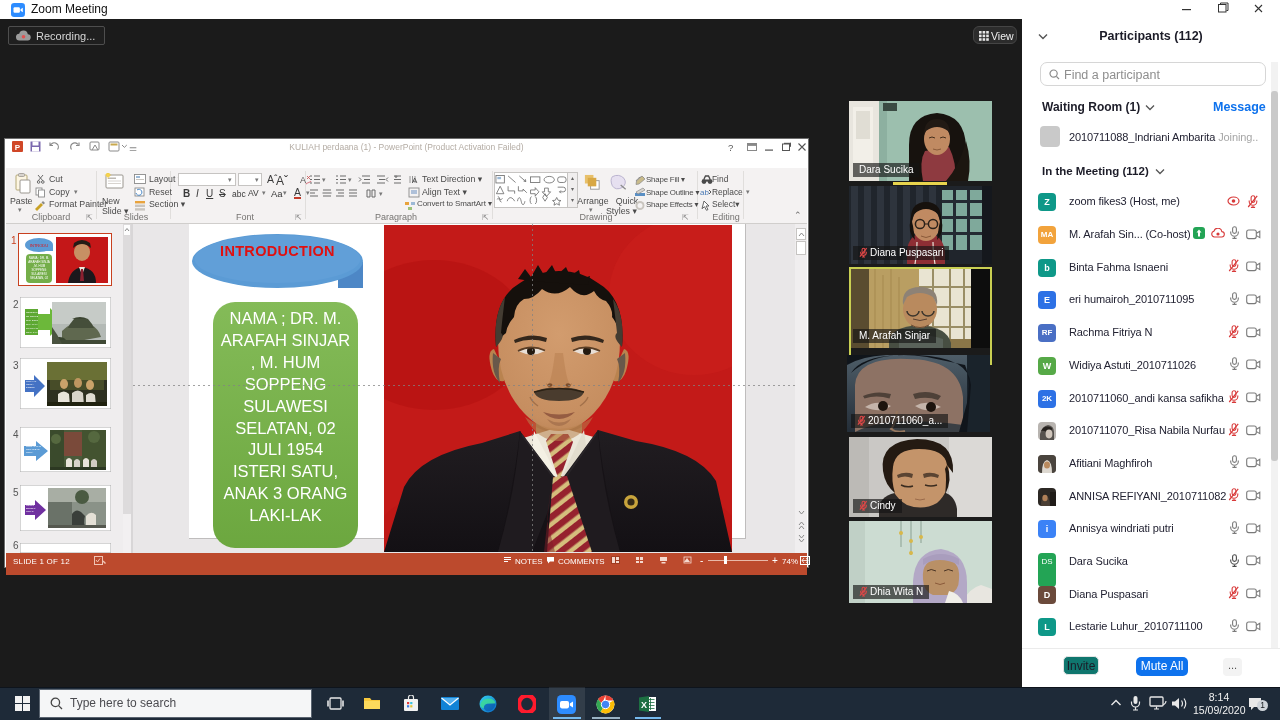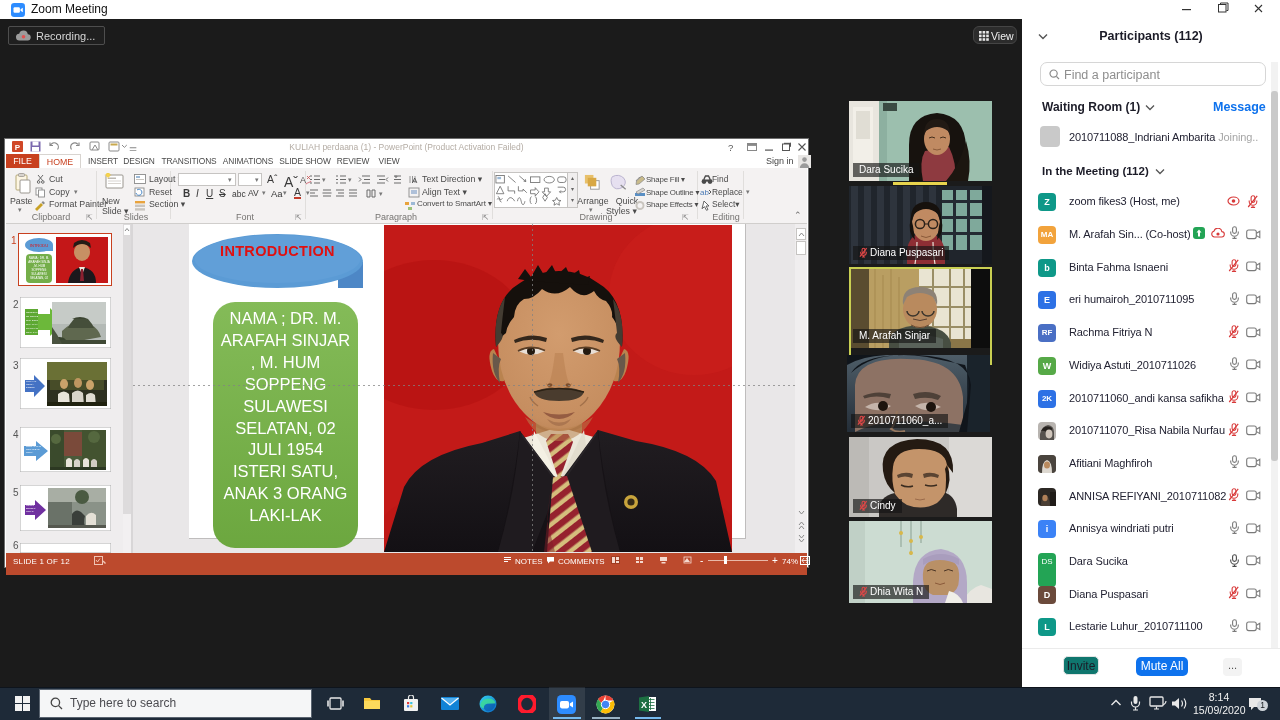--- a/index.html
+++ b/index.html
@@ -95,37 +95,20 @@
     <svg class="a" style="left:776px;top:3px" width="11" height="10" viewBox="0 0 11 10">
           <rect x="1.5" y="2" width="7" height="6.5" fill="none" stroke="#555" stroke-width="1"></rect>
           <rect x="3" y="0.8" width="7" height="1.2" fill="#555"></rect>
           <rect x="9" y="0.8" width="1" height="4" fill="#555"></rect>
         </svg>
     <svg class="a" style="left:792px;top:3px" width="11" height="10" viewBox="0 0 11 10">
           <path d="M1.5 1.5 L8.5 8.5 M8.5 1.5 L1.5 8.5" stroke="#555" stroke-width="1.1"></path>
         </svg>
   </div>
 
-  <div class="a" style="left:0;top:15px;width:803px;height:14px;background:#fff">
-    <div class="a" style="left:1px;top:0;width:33px;height:14px;background:#C8401F;color:#fff;font-size:8.8px;text-align:center;line-height:14px">FILE</div>
-    <div class="a" style="left:34px;top:0;width:42px;height:14px;border:1px solid #d8d4d0;border-bottom:none;color:#C8401F;font-size:8.8px;text-align:center;line-height:14px;background:#fff">HOME</div>
-    <div class="a tb" style="left:76px;width:44px">INSERT</div>
-    <div class="a tb" style="left:112px;width:44px">DESIGN</div>
-    <div class="a tb" style="left:154px;width:60px">TRANSITIONS</div>
-    <div class="a tb" style="left:214px;width:58px">ANIMATIONS</div>
-    <div class="a tb" style="left:272px;width:56px">SLIDE SHOW</div>
-    <div class="a tb" style="left:326px;width:44px">REVIEW</div>
-    <div class="a tb" style="left:366px;width:36px">VIEW</div>
-    <div class="a" style="left:761px;top:2px;font-size:9px;color:#444">Sign in</div>
-    <svg class="a" style="left:793px;top:1px" width="13" height="13" viewBox="0 0 13 13">
-          <rect width="13" height="13" fill="#e8e6e4"></rect>
-          <circle cx="6.5" cy="4.6" r="2.3" fill="#9a9a9a"></circle>
-          <path d="M1.8 13 a4.7 4.7 0 0 1 9.4 0 Z" fill="#9a9a9a"></path>
-        </svg>
-  </div>
 </div>
 
 <div class="a" style="left:6px;top:168px;width:801px;height:56px;background:#f4f2f2;border-bottom:1px solid #d0cecc;font-size:8.8px;color:#4a4a4a;white-space:nowrap">
   <div class="a" style="left:90px;top:3px;width:1px;height:48px;background:#e0dedc"></div>
   <div class="a" style="left:164px;top:3px;width:1px;height:48px;background:#e0dedc"></div>
   <div class="a" style="left:299px;top:3px;width:1px;height:48px;background:#e0dedc"></div>
   <div class="a" style="left:486px;top:3px;width:1px;height:48px;background:#e0dedc"></div>
   <div class="a" style="left:691px;top:3px;width:1px;height:48px;background:#e0dedc"></div>
   <div class="a" style="left:737px;top:3px;width:1px;height:48px;background:#e0dedc"></div>
 
@@ -183,21 +166,21 @@
         <rect x="1" y="8.2" width="10" height="2.4" fill="#c9c5bf"></rect>
       </svg>
   <div class="a" style="left:143px;top:31px">Section&nbsp;▾</div>
   <div class="a" style="left:95px;top:44px;width:70px;text-align:center;color:#767472;font-size:9px">Slides</div>
 
   <div class="a" style="left:172px;top:5px;width:58px;height:13px;background:#fff;border:1px solid #c6c4c2"></div>
   <div class="a" style="left:222px;top:8px;font-size:7px;color:#777">▾</div>
   <div class="a" style="left:232px;top:5px;width:24px;height:13px;background:#fff;border:1px solid #c6c4c2"></div>
   <div class="a" style="left:249px;top:8px;font-size:7px;color:#777">▾</div>
   <div class="a" style="left:261px;top:5px;font-size:10.5px;color:#3a3a3a">Aˆ</div>
-  <div class="a" style="left:278px;top:6px;font-size:14px;color:#3a3a3a">Aˇ</div>
+  <div class="a" style="left:270px;top:6px;font-size:12px;color:#3a3a3a">Aˇ</div>
   <svg class="a" style="left:293px;top:6px" width="13" height="12" viewBox="0 0 13 12">
         <text x="1" y="9" font-size="9" fill="#555" font-family="Liberation Sans">A</text>
         <path d="M8 2 l3 3 M11 2 l-3 3" stroke="#c75050" stroke-width="0.8"></path>
         <path d="M7 10 c2-2 4-1 5-3" stroke="#d8818c" stroke-width="1.2" fill="none"></path>
       </svg>
   <div class="a" style="left:306px;top:19px"></div>
   <div class="a" style="left:177px;top:20px;font-weight:bold;font-size:10px;color:#3a3a3a">B</div>
   <div class="a" style="left:190px;top:20px;font-style:italic;font-size:10px;color:#3a3a3a">I</div>
   <div class="a" style="left:200px;top:20px;text-decoration:underline;font-size:10px;color:#3a3a3a">U</div>
   <div class="a" style="left:213px;top:20px;font-size:10px;color:#3a3a3a;text-decoration:line-through">S</div>

